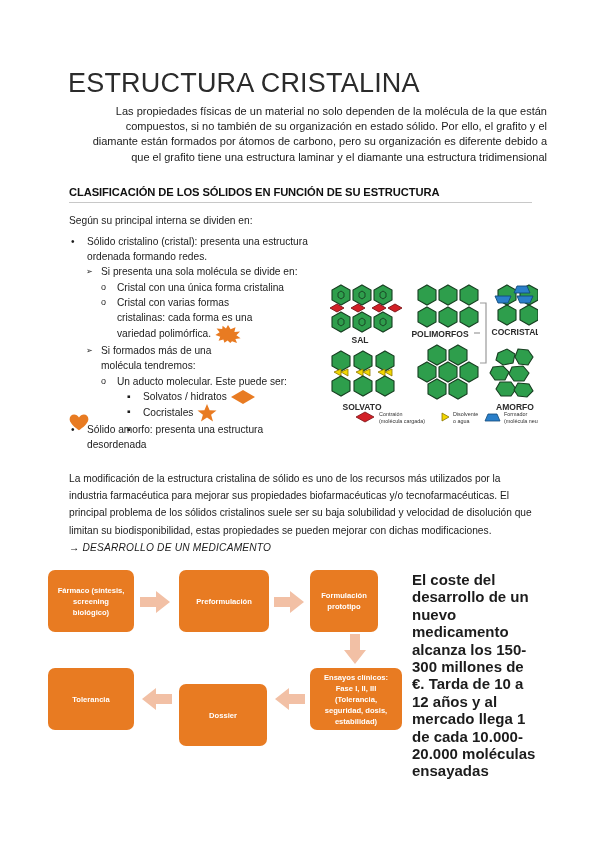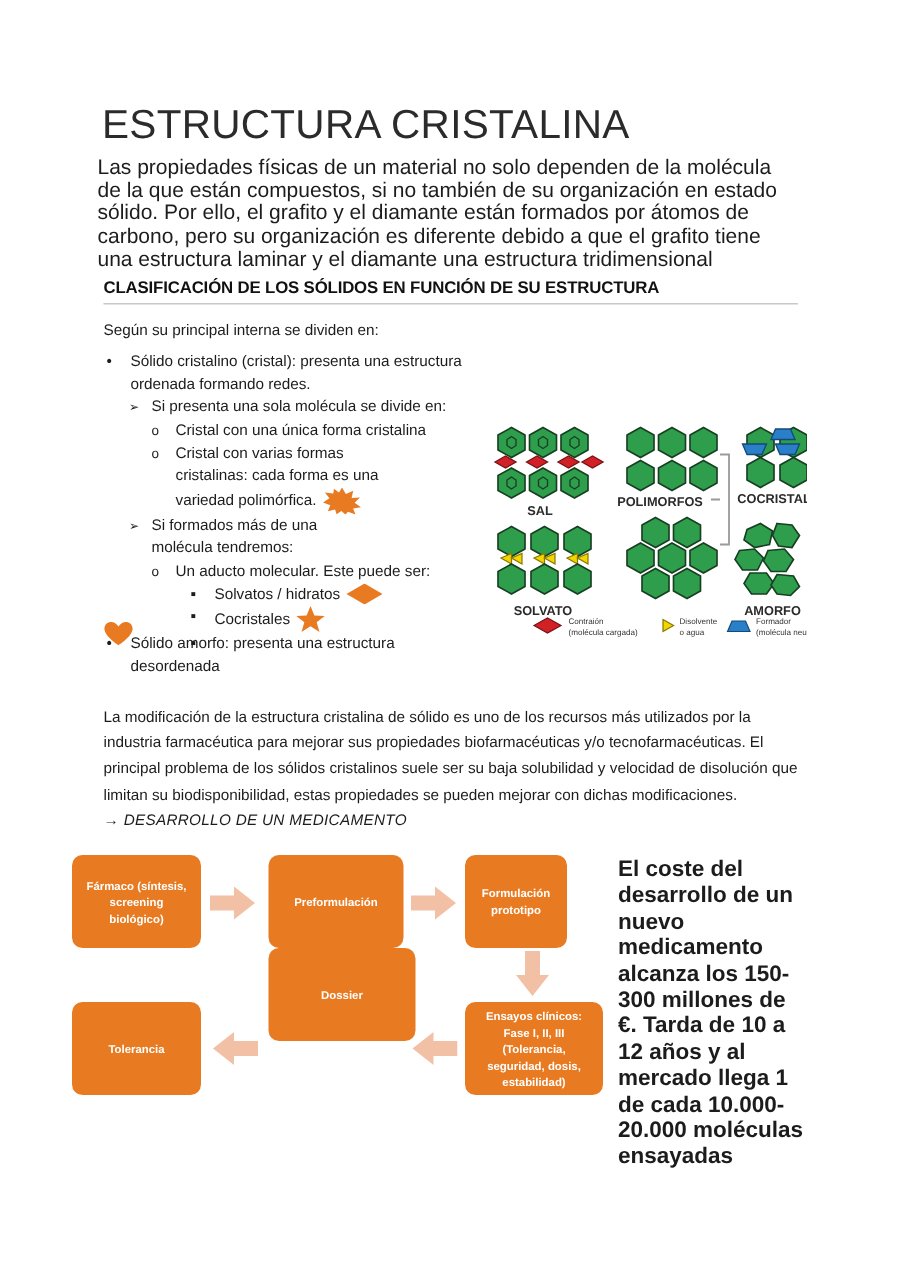--- a/index.html
+++ b/index.html
@@ -14,23 +14,23 @@
   }
   .page { position:absolute; left:0; top:0; width:599px; height:848px; }
 
   .title {
     position:absolute; left:68px; top:68px;
     font-size: 27px; font-weight: 400; letter-spacing: 0.2px;
     color:#2b2b2b;
   }
 
   .intro {
-    position:absolute; left:65px; top:104px; width:463px;
-    font-size:14px; line-height:15.2px; color:#1c1c1c;
-    text-align:left;
+    position:absolute; left:84px; top:104px; width:463px;
+    font-size:11px; line-height:15.2px; color:#1c1c1c;
+    text-align:right;
   }
 
   .section-head {
     position:absolute; left:69px; top:186px; width:463px;
     font-size:11.2px; font-weight:700; color:#111; letter-spacing:-0.1px;
   }
   .section-rule {
     position:absolute; left:69px; top:202px; width:463px; height:1px;
     background:#c8c8c8;
   }
@@ -300,21 +300,21 @@
     </div>
 
     <div class="fbox" style="left:310px; top:668px; width:92px; height:62px;">Ensayos clínicos: Fase I, II, III (Tolerancia, seguridad, dosis, estabilidad)</div>
 
     <div class="arrow-h" style="left:273px; top:687px; width:32px; height:24px;">
       <svg width="32" height="24" viewBox="0 0 32 24" aria-hidden="true">
         <polygon points="32,7 16,7 16,1 2,12 16,23 16,17 32,17" fill="#F2C0A5"></polygon>
       </svg>
     </div>
 
-    <div class="fbox" style="left:179px; top:632px; width:98px; height:62px;">Dossier</div>
+    <div class="fbox" style="left:179px; top:684px; width:88px; height:62px;">Dossier</div>
 
     <div class="arrow-h" style="left:140px; top:687px; width:32px; height:24px;">
       <svg width="32" height="24" viewBox="0 0 32 24" aria-hidden="true">
         <polygon points="32,7 16,7 16,1 2,12 16,23 16,17 32,17" fill="#F2C0A5"></polygon>
       </svg>
     </div>
 
     <div class="fbox" style="left:48px; top:668px; width:86px; height:62px;">Tolerancia</div>
   </div>
 

